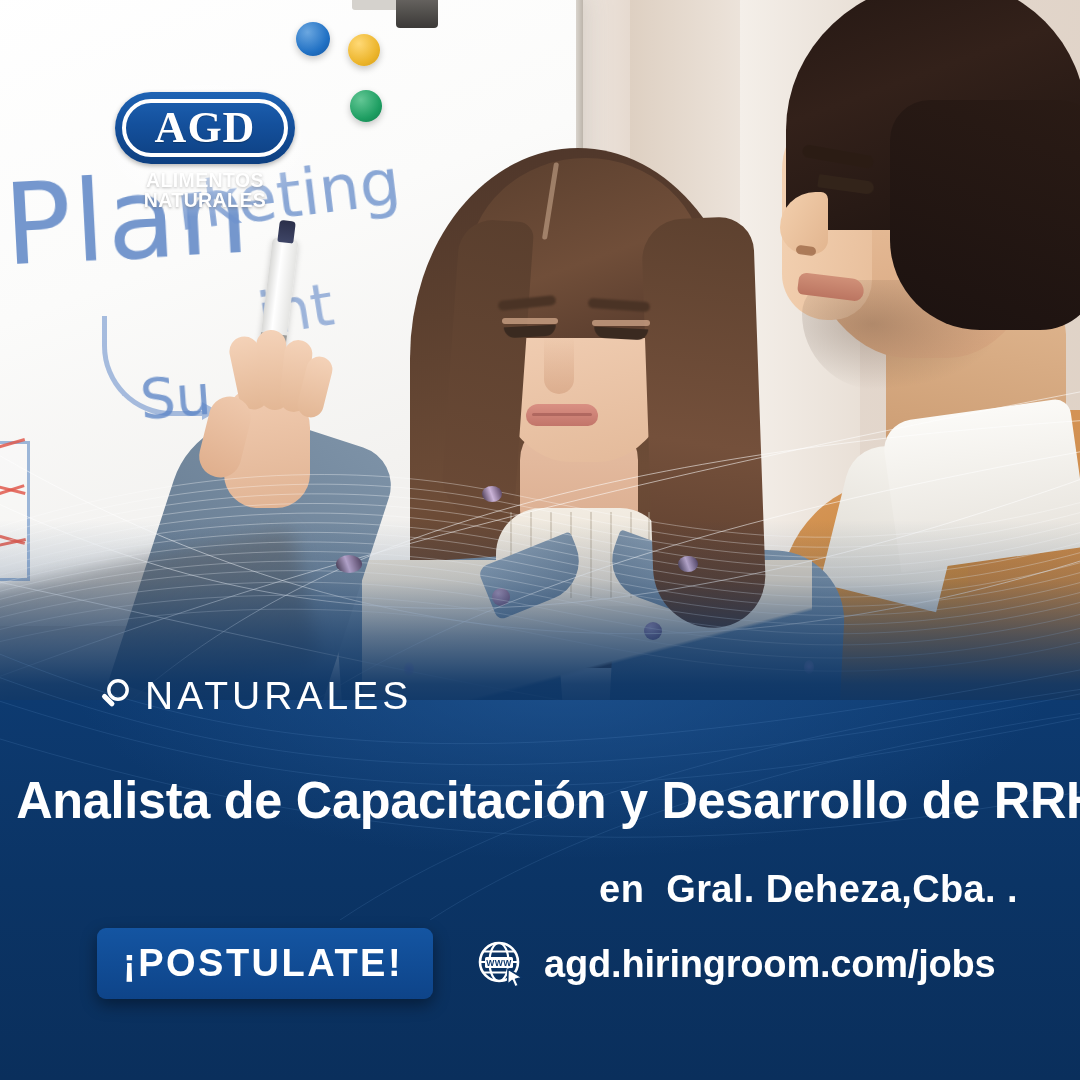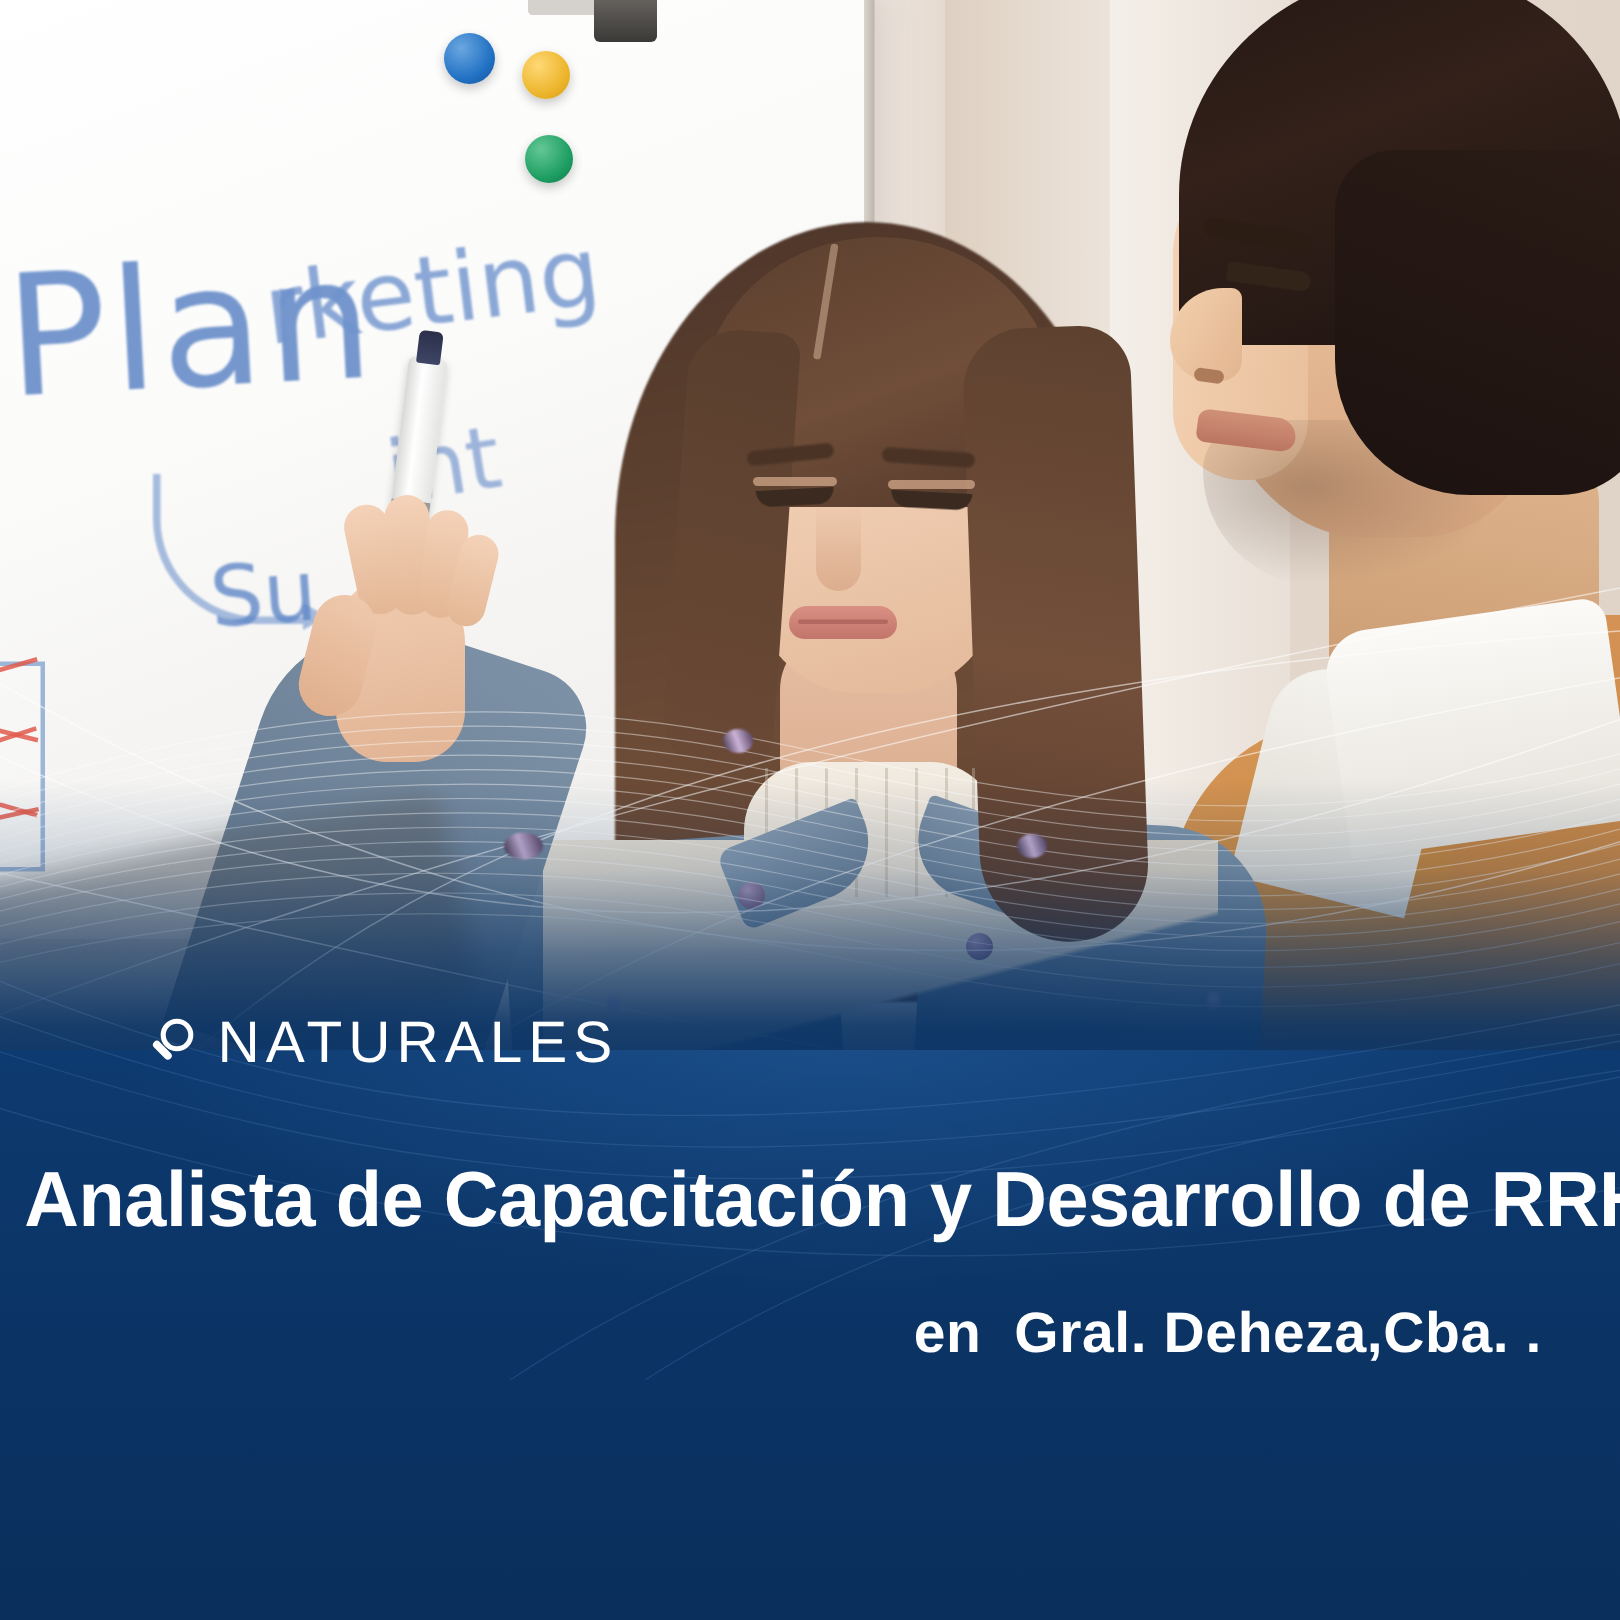--- a/index.html
+++ b/index.html
@@ -386,21 +386,21 @@
     color:#ffffff;
     font-family:"Liberation Sans", sans-serif;
     font-weight:700;
     font-size:52px;
     line-height:1.06;
     letter-spacing:-.3px;
     transform:scaleX(.97);
     white-space:nowrap;
   }
   .job-loc{
-    position:absolute; right:52px; top:868px;
+    position:absolute; right:62px; top:868px;
     color:#ffffff;
     font-family:"Liberation Sans", sans-serif;
     font-weight:700;
     font-size:38px;
     letter-spacing:.4px;
     white-space:pre;
   }
 
   .cta-row{
     position:absolute; left:97px; top:928px;
@@ -576,26 +576,53 @@
     <g fill="none" stroke="#7fb2e8" stroke-opacity="0.30" stroke-width="0.9">
       <path d="M-10 10 C 230 110, 470 150, 1090 28"></path>
       <path d="M-10 34 C 250 130, 500 170, 1090 52"></path>
       <path d="M-10 58 C 270 150, 530 190, 1090 76"></path>
       <path d="M340 280 C 520 160, 780 92, 1090 48"></path>
       <path d="M430 280 C 600 170, 840 110, 1090 72"></path>
       <path d="M-10 96 C 300 190, 620 240, 1090 150"></path>
     </g>
   </svg>
 
+  <div class="logo">
+    <div class="logo-glow"></div>
+    <div class="logo-oval">
+      <div class="logo-ring"></div>
+      <div class="logo-text">AGD</div>
+    </div>
+    <div class="logo-sub">ALIMENTOS NATURALES</div>
+  </div>
 
   <div class="buscamos">
     <svg class="icon-svg" width="34" height="36" viewBox="0 0 34 36">
       <circle cx="21" cy="12" r="9.2" fill="none" stroke="#ffffff" stroke-width="3.4"></circle>
       <rect x="3.5" y="19.5" width="15.5" height="5.2" rx="2.6" fill="#ffffff" transform="rotate(45 11.2 22.1)"></rect>
     </svg>
     <span class="lbl">NATURALES</span>
   </div>
 
   <div class="job-title">Analista de Capacitación y Desarrollo de RRHH</div>
   <div class="job-loc">en  Gral. Deheza,Cba. .</div>
 
+  <div class="cta-row">
+    <button class="btn-postulate" type="button">¡POSTULATE!</button>
+
+    <a class="url-row" href="#" style="text-decoration:none">
+      <svg class="icon-svg" width="52" height="52" viewBox="0 0 52 52">
+        <circle cx="24" cy="24" r="19" fill="none" stroke="#ffffff" stroke-width="2.6"></circle>
+        <ellipse cx="24" cy="24" rx="9.5" ry="19" fill="none" stroke="#ffffff" stroke-width="2.2"></ellipse>
+        <line x1="5" y1="24" x2="43" y2="24" stroke="#ffffff" stroke-width="2.2"></line>
+        <path d="M8.5 13.5 H39.5" stroke="#ffffff" stroke-width="2"></path>
+        <path d="M8.5 34.5 H39.5" stroke="#ffffff" stroke-width="2"></path>
+        <rect x="10" y="19" width="28" height="11" rx="1.5" fill="#ffffff"></rect>
+        <text x="24" y="27.6" font-family="Liberation Sans, sans-serif" font-size="8.6" font-weight="700" fill="#103a6e" text-anchor="middle" letter-spacing="0.4">WWW</text>
+        <g>
+          <path d="M33 31 L47 39.5 L40.6 41.2 L43.4 47.4 L40 49 L37.2 42.6 L32.6 46.4 Z" fill="#ffffff" stroke="#0b3465" stroke-width="1.6" stroke-linejoin="round"></path>
+        </g>
+      </svg>
+      <span class="url-text">agd.hiringroom.com/jobs</span>
+    </a>
+  </div>
 
 </div>
 
 </body></html>

